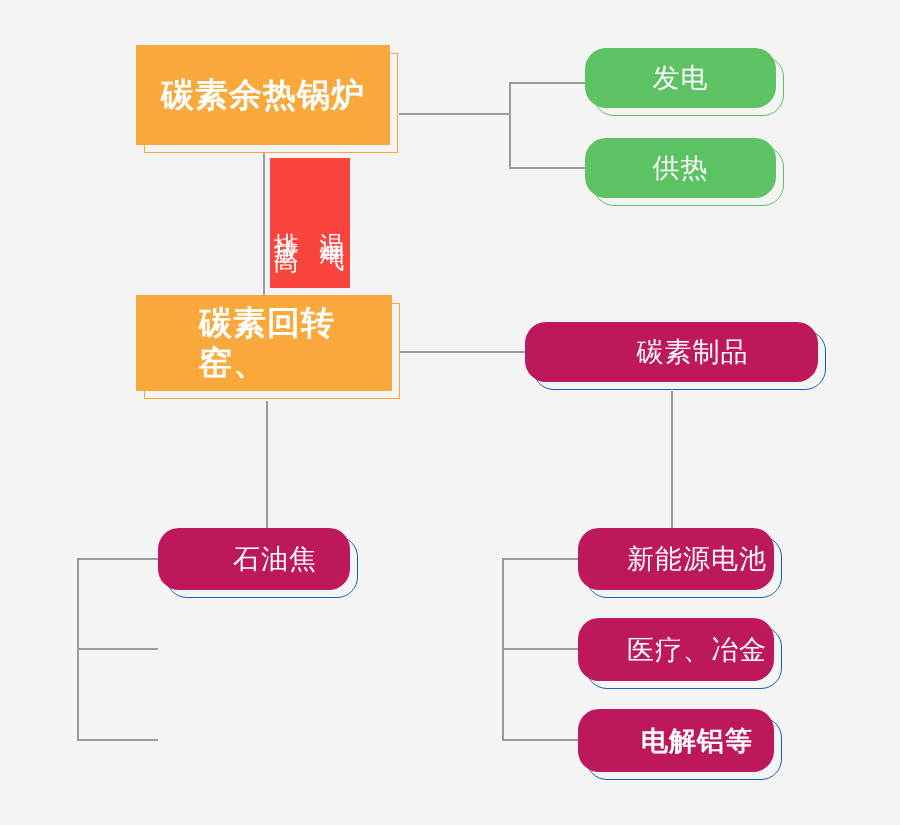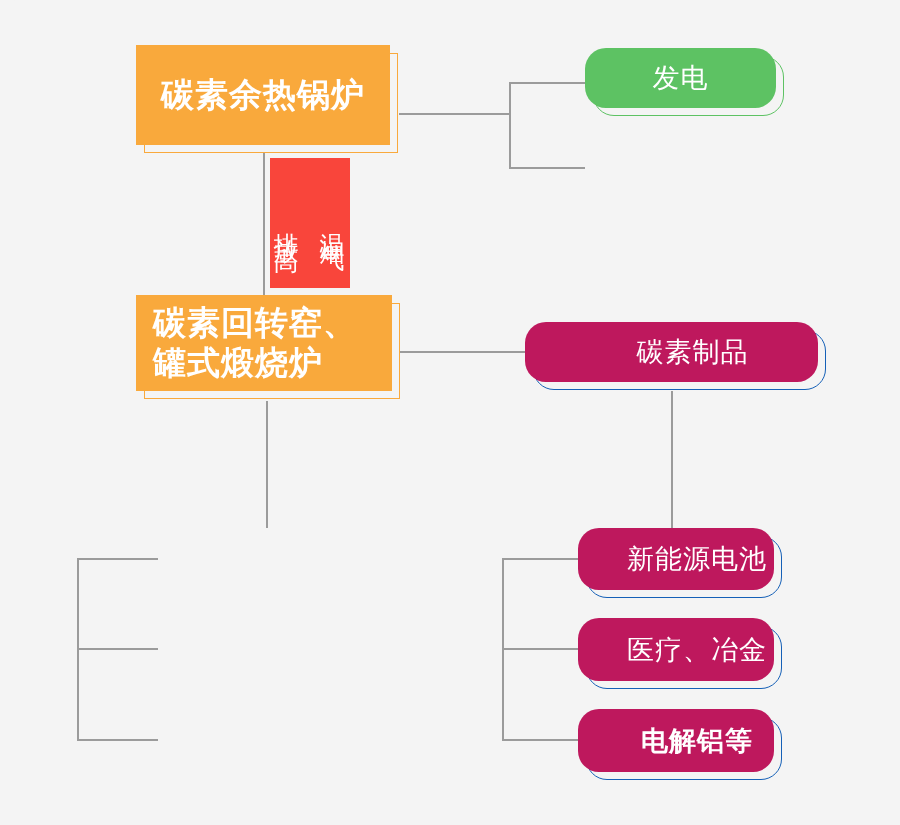--- a/index.html
+++ b/index.html
@@ -35,21 +35,21 @@
   .round .fill,.round .ghost{border-radius:21px;}
   .orange .fill{background:#f9a93c;}
   .orange .ghost{border-color:#f9a93c;}
   .green .fill{background:#5dc263;}
   .green .ghost{border-color:#5dc263;}
   .blue .fill{background:#be185d;padding-left:42px;}
   .blue .ghost{border-color:#1560b7;}
   .title{font-size:33px;font-weight:bold;letter-spacing:1px;}
   .kiln-text{
     font-size:33px;font-weight:bold;line-height:1.22;
-    width:100%;padding-left:17px;box-sizing:border-box;
+    width:100%;padding-left:63px;box-sizing:border-box;
     text-align:left;letter-spacing:1px;
   }
   .kiln-text span{display:block;}
   .leaf{font-size:27px;letter-spacing:1px;}
   
   .red-box{
     position:absolute;
     background:#f9453b;
     display:flex;align-items:center;justify-content:center;
     gap:13px;
@@ -100,45 +100,56 @@
     <div class="fill">
       <span class="title">碳素余热锅炉</span>
     </div>
   </div>
 
   <div class="node orange" style="left:136px;top:295px;width:256px;height:96px;">
     <div class="ghost"></div>
     <div class="fill">
       <div class="kiln-text">
         <span>碳素回转窑、</span>
-        <span>罐式煅烧炉</span>
       </div>
     </div>
   </div>
 
   <div class="red-box" style="left:270px;top:158px;width:80px;height:130px;">
     <span class="vtext">排放高</span>
     <span class="vtext">温烟气</span>
   </div>
 
   <div class="node green round" style="left:585px;top:48px;width:191px;height:60px;">
     <div class="ghost"></div>
     <div class="fill">
       <span class="leaf">发电</span>
     </div>
   </div>
 
+  <div class="node green round" style="left:585px;top:138px;width:191px;height:60px;">
+    <div class="ghost"></div>
+    <div class="fill">
+      <span class="leaf">供热</span>
+    </div>
+  </div>
 
   <div class="node blue round" style="left:525px;top:322px;width:293px;height:60px;">
     <div class="ghost"></div>
     <div class="fill">
       <span class="leaf">碳素制品</span>
     </div>
   </div>
 
+  <div class="node blue round" style="left:158px;top:528px;width:192px;height:62px;">
+    <div class="ghost"></div>
+    <div class="fill">
+      <span class="leaf">石油焦</span>
+    </div>
+  </div>
 
 
 
   <div class="node blue round" style="left:578px;top:528px;width:196px;height:62px;">
     <div class="ghost"></div>
     <div class="fill">
       <span class="leaf">新能源电池</span>
     </div>
   </div>
 

